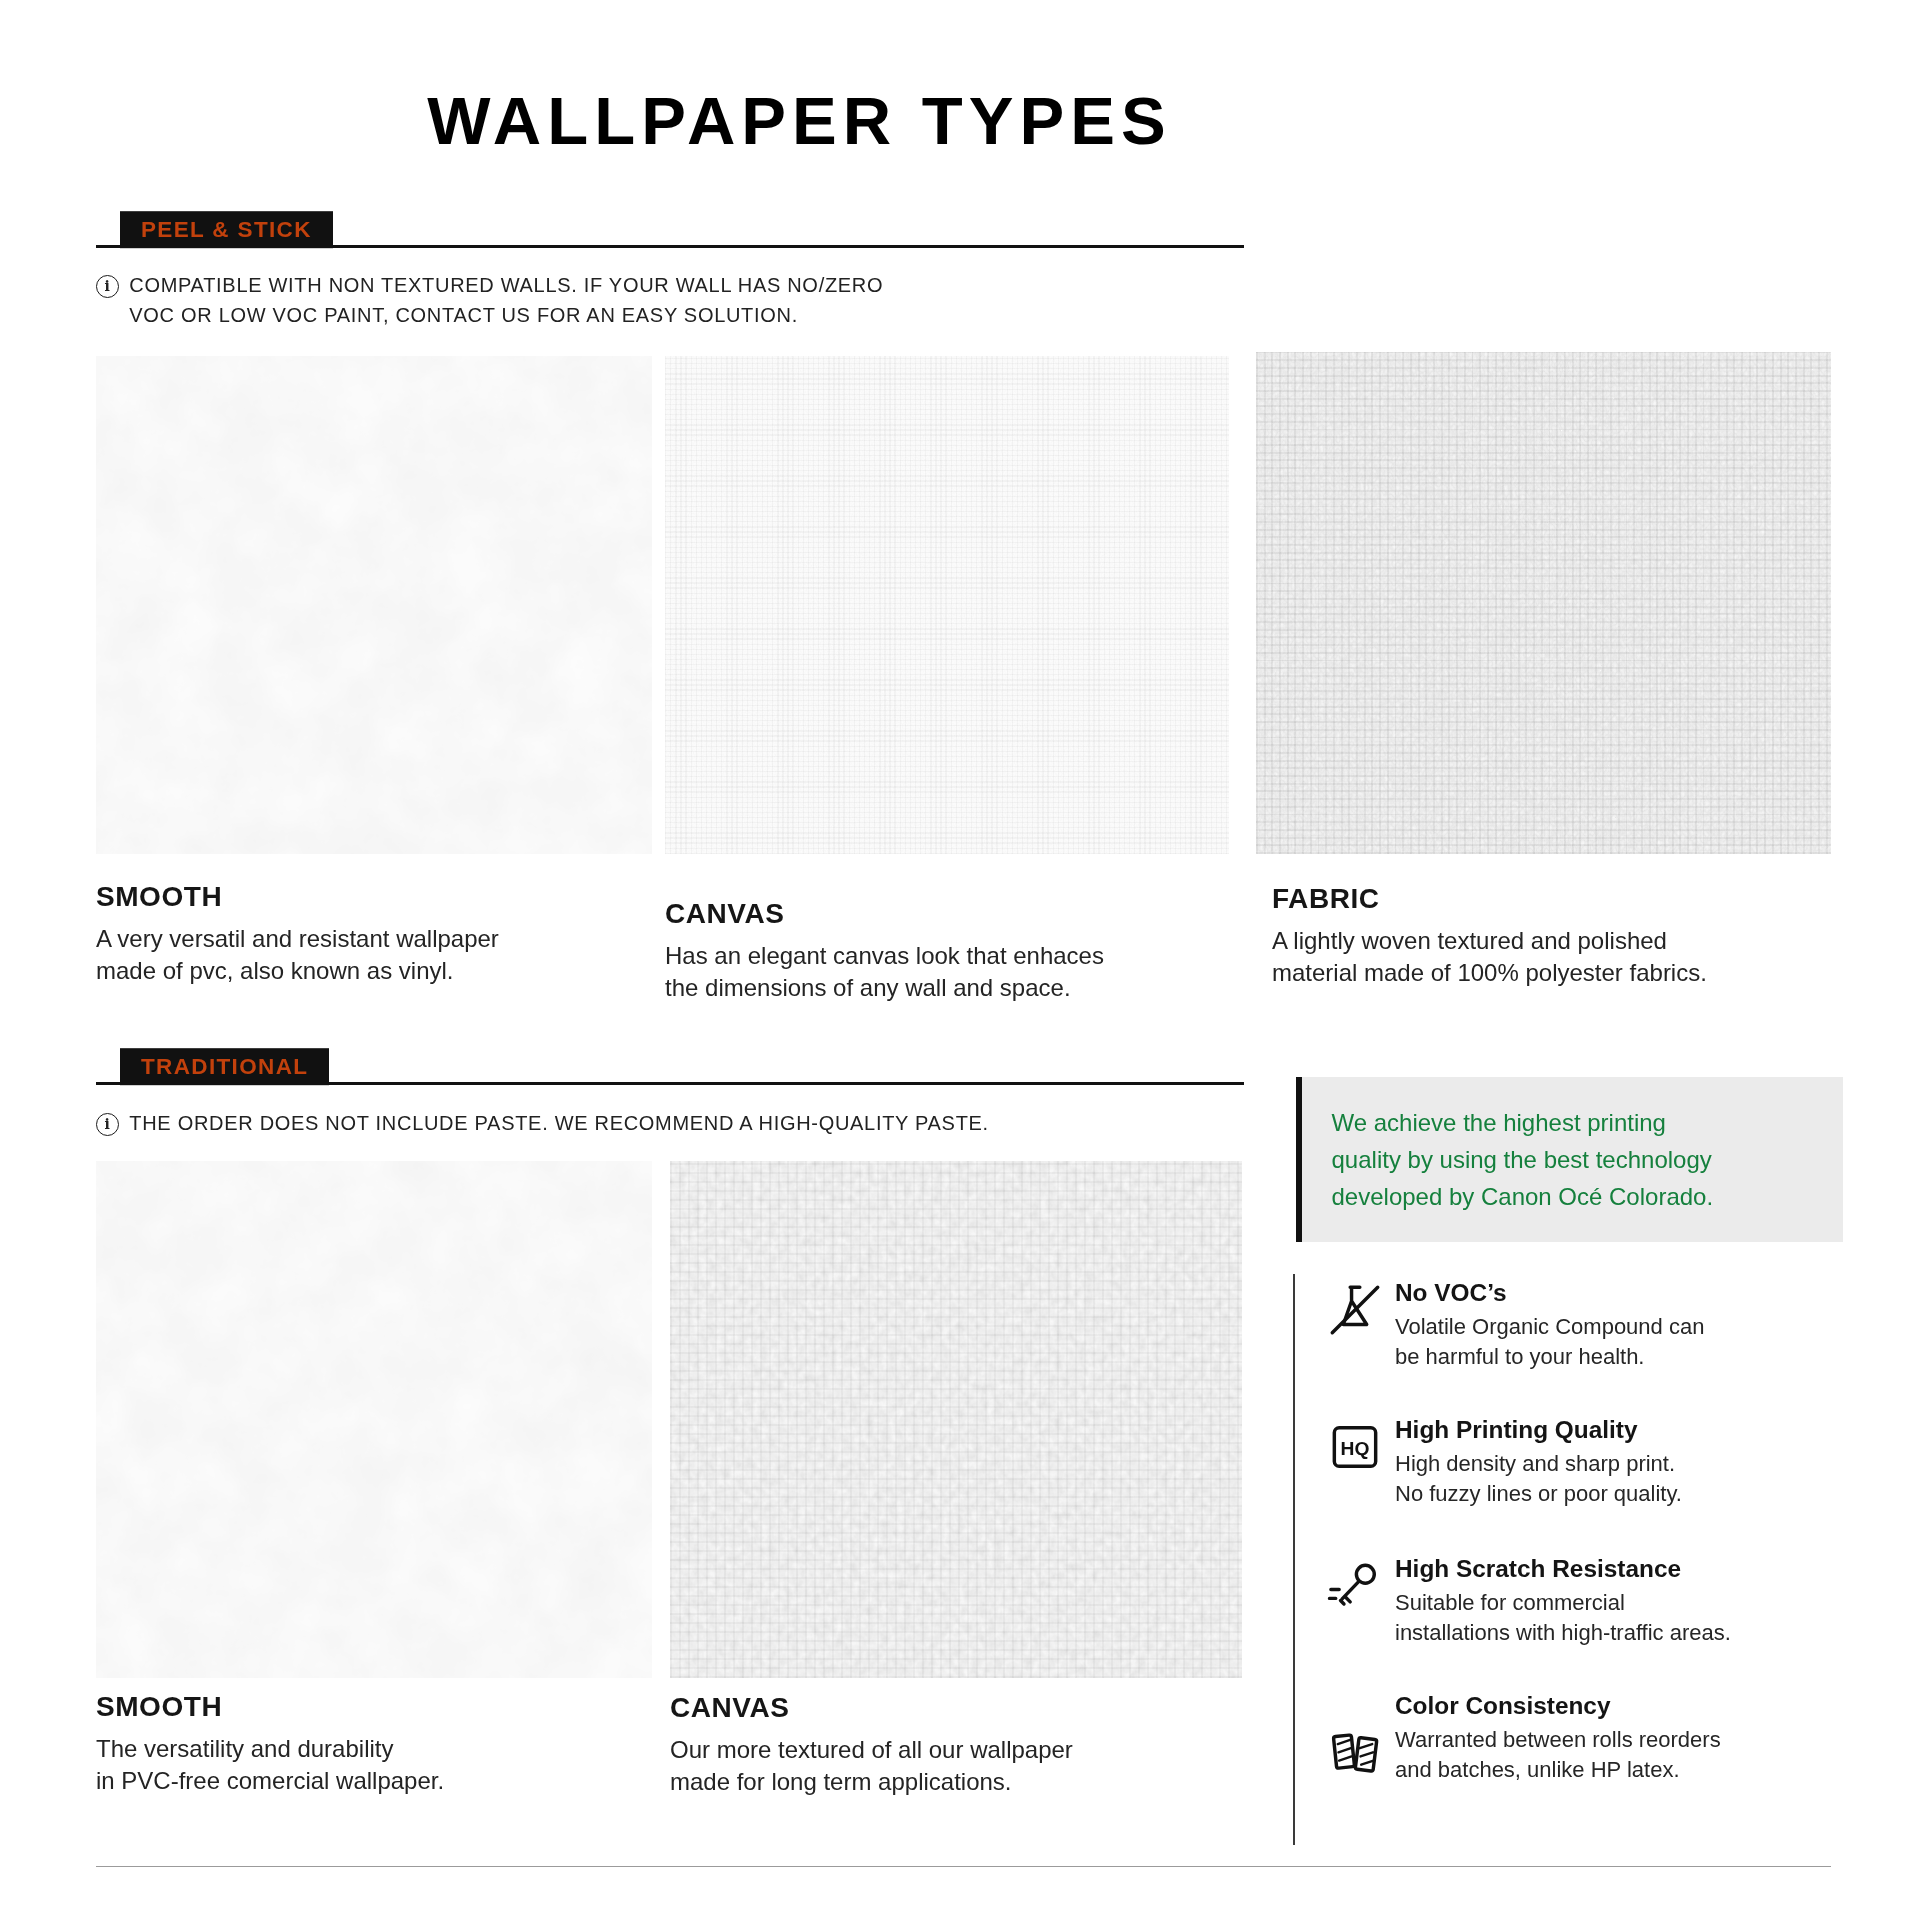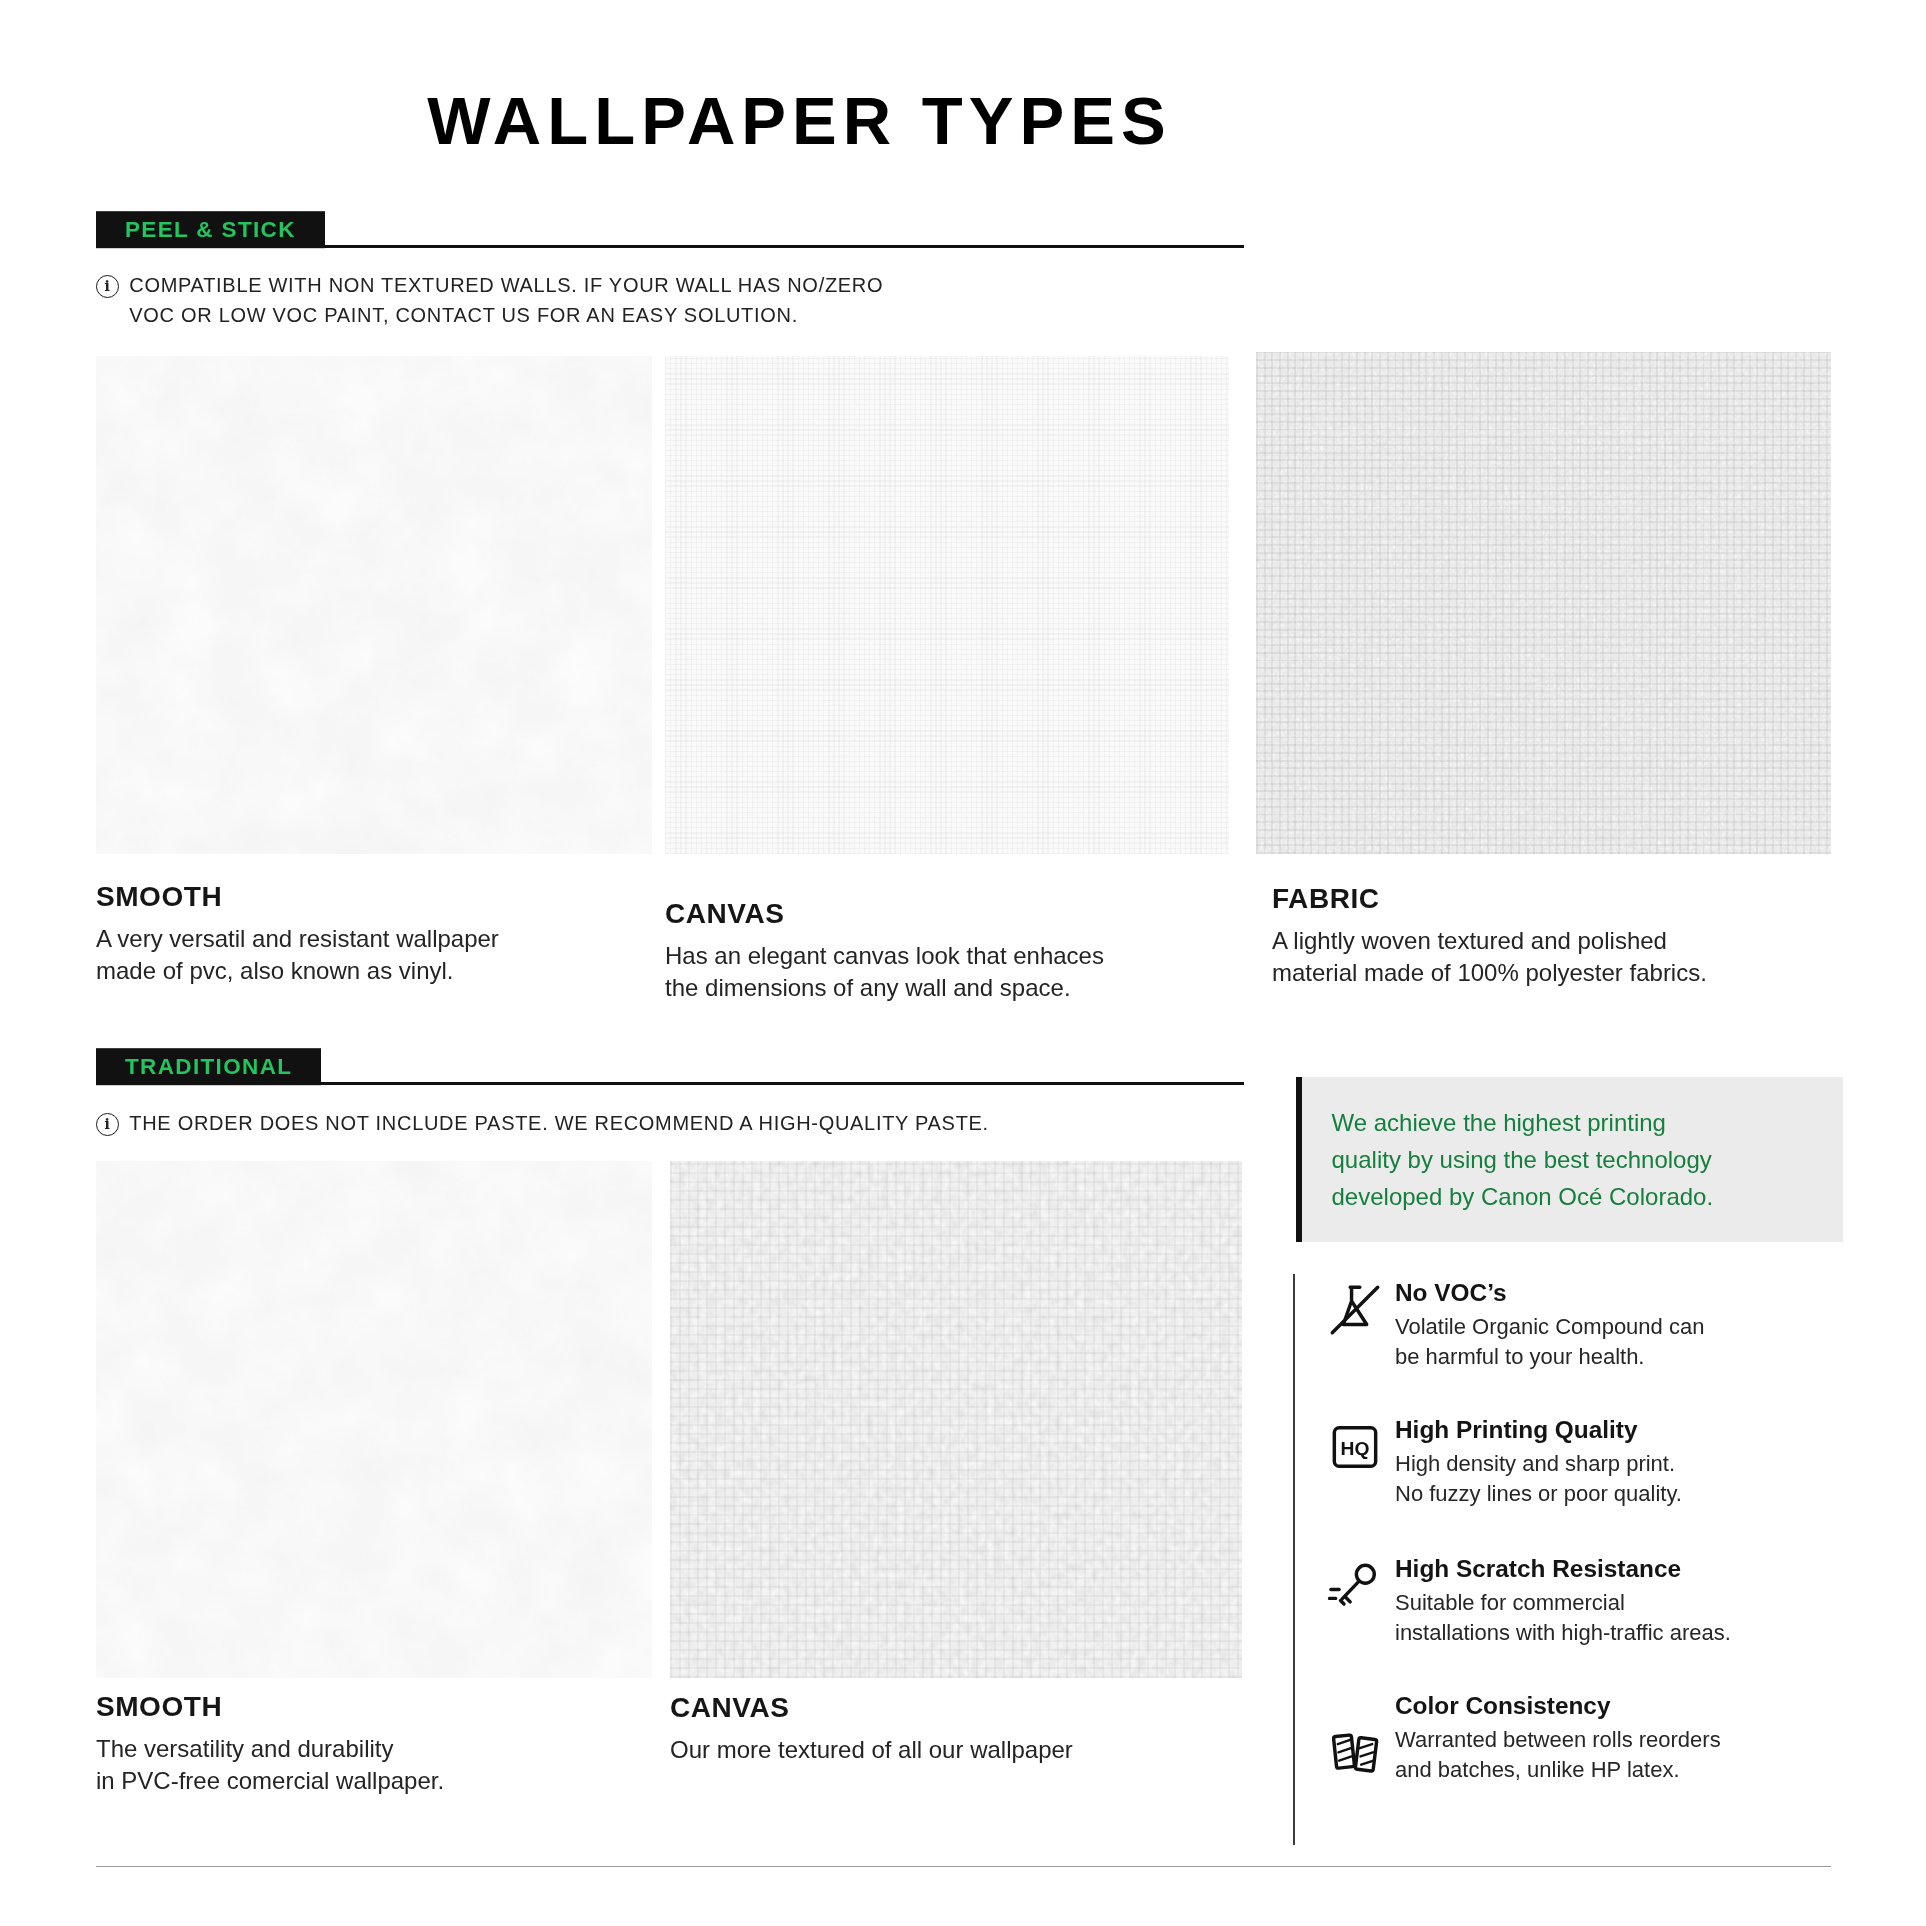--- a/index.html
+++ b/index.html
@@ -11,23 +11,23 @@
 
   
   .page-title{
     top:82px;left:0;width:1599px;text-align:center;
     font-size:67px;font-weight:700;letter-spacing:0.09em;color:#000000;
   }
 
   
   .sec-rule{height:37px;border-bottom:3.2px solid #111;width:1148px;left:96px;}
   .sec-label{
-    display:inline-block;background:#111;color:#22c55e;font-weight:700;
+    display:inline-block;background:#111;color:#c2410c;font-weight:700;
     font-size:22.5px;letter-spacing:0.06em;line-height:37px;height:37px;
-    padding:0 29px;transform:translateY(3.2px);
+    padding:0 21px;transform:translateY(3.2px);margin-left:24px;
   }
 
   
   .note{left:96px;display:flex;gap:10.3px;font-size:20px;letter-spacing:0.035em;line-height:30px;color:#222;}
   .info-icon{
     flex:none;width:21px;height:21px;margin-top:4.5px;border:1.6px solid #1a1a1a;border-radius:50%;
     display:flex;align-items:center;justify-content:center;
     font-family:"DejaVu Serif",serif;font-size:14px;font-weight:700;line-height:1;
   }
   .note-lines span{display:block;}
@@ -216,20 +216,21 @@
   <div class="cap-desc">
     <span>The versatility and durability</span>
     <span>in PVC-free comercial wallpaper.</span>
   </div>
 </div>
 
 <div class="abs" style="left:670px;top:1692px;width:565px;">
   <div class="cap-name">CANVAS</div>
   <div class="cap-desc">
     <span>Our more textured of all our wallpaper</span>
+    <span>made for long term applications.</span>
   </div>
 </div>
 
 <div class="abs quality-box">
   <span>We achieve the highest printing</span>
   <span>quality by using the best technology</span>
   <span>developed by Canon Océ Colorado.</span>
 </div>
 
 <div class="abs features-rail"></div>

